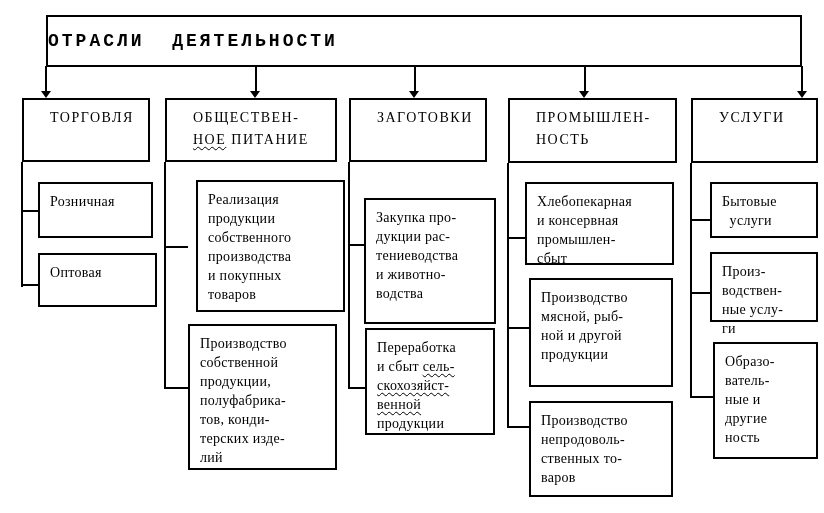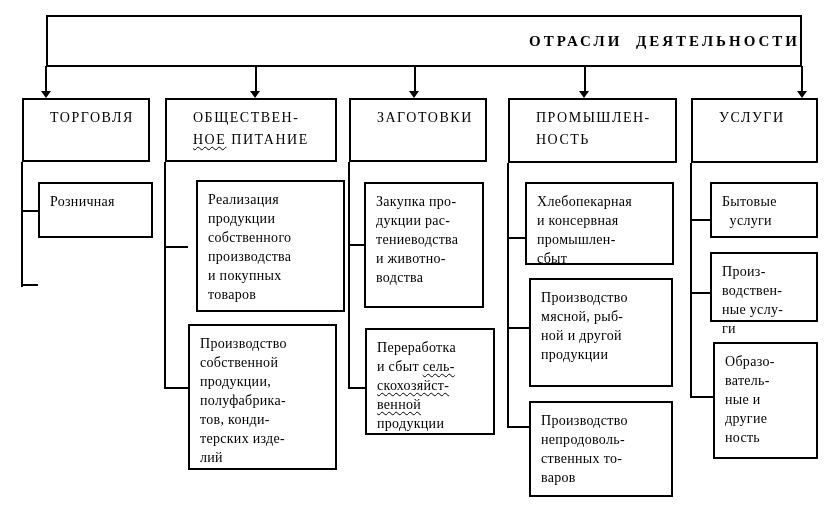--- a/index.html
+++ b/index.html
@@ -1,21 +1,21 @@
 <!DOCTYPE html>
 <html><head>
 <meta charset="utf-8">
 <style>
   html,body{margin:0;padding:0;background:#ffffff;}
   .diagram{position:relative;width:824px;height:513px;background:#ffffff;
     font-family:"Liberation Serif","DejaVu Serif",serif;color:#000;}
   .box{position:absolute;border:2px solid #000;background:#fff;box-sizing:border-box;
     white-space:pre;}
-  .title-box{display:flex;align-items:center;justify-content:flex-end;
-    font-weight:bold;font-size:15px;letter-spacing:3px;}
+  .title-box{display:flex;align-items:center;justify-content:flex-start;
+    font-weight:bold;font-size:18px;letter-spacing:3px;font-family:Liberation Mono, monospace;}
   .hdr{font-size:14px;letter-spacing:1.5px;line-height:22px;padding:7px 3px 0 26px;}
   .child{font-size:14px;letter-spacing:0.3px;line-height:19px;padding:8px 6px 0 10px;}
   .wavy{text-decoration:underline;text-decoration-style:wavy;text-decoration-thickness:1px;text-underline-offset:2px;}
   .vline,.hline{position:absolute;background:#000;}
   .vline{width:2px;}
   .hline{height:2px;}
   .arrow{position:absolute;width:0;height:0;
     border-left:5px solid transparent;border-right:5px solid transparent;
     border-top:7px solid #000;}
 </style>
@@ -43,20 +43,21 @@
 </span><span class="wavy">НОЕ</span><span> ПИТАНИЕ</span></div>
   <div class="box hdr" style="left:508px;top:98px;width:169px;height:65px"><span>ПРОМЫШЛЕН-
 НОСТЬ</span></div>
   <div class="box hdr" style="left:691px;top:98px;width:127px;height:65px"><span>УСЛУГИ</span></div>
 
   <div class="vline" style="left:21px;top:162px;height:125px"></div>
   <div class="hline" style="left:22px;top:210px;width:16px"></div>
   <div class="hline" style="left:22px;top:284px;width:16px"></div>
 
   <div class="box child" style="left:38px;top:182px;width:115px;height:56px"><span>Розничная</span></div>
+  <div class="box child" style="left:38px;top:253px;width:119px;height:54px"><span>Оптовая</span></div>
 
   <div class="vline" style="left:164px;top:162px;height:227px"></div>
   <div class="hline" style="left:165px;top:246px;width:23px"></div>
   <div class="hline" style="left:165px;top:387px;width:23px"></div>
 
   <div class="box child" style="left:196px;top:180px;width:149px;height:132px"><span>Реализация
 продукции
 собственного
 производства
 и покупных
@@ -66,21 +67,21 @@
 продукции,
 полуфабрика-
 тов, конди-
 терских изде-
 лий</span></div>
 
   <div class="vline" style="left:348px;top:162px;height:227px"></div>
   <div class="hline" style="left:349px;top:244px;width:15px"></div>
   <div class="hline" style="left:349px;top:387px;width:16px"></div>
 
-  <div class="box child" style="left:364px;top:182px;width:120px;height:126px"><span>Закупка про-
+  <div class="box child" style="left:364px;top:198px;width:132px;height:126px"><span>Закупка про-
 дукции рас-
 тениеводства
 и животно-
 водства</span></div>
   <div class="box child" style="left:365px;top:328px;width:130px;height:107px"><span>Переработка
 и сбыт </span><span class="wavy">сель-
 скохозяйст-
 венной</span><span>
 продукции</span></div>
 

